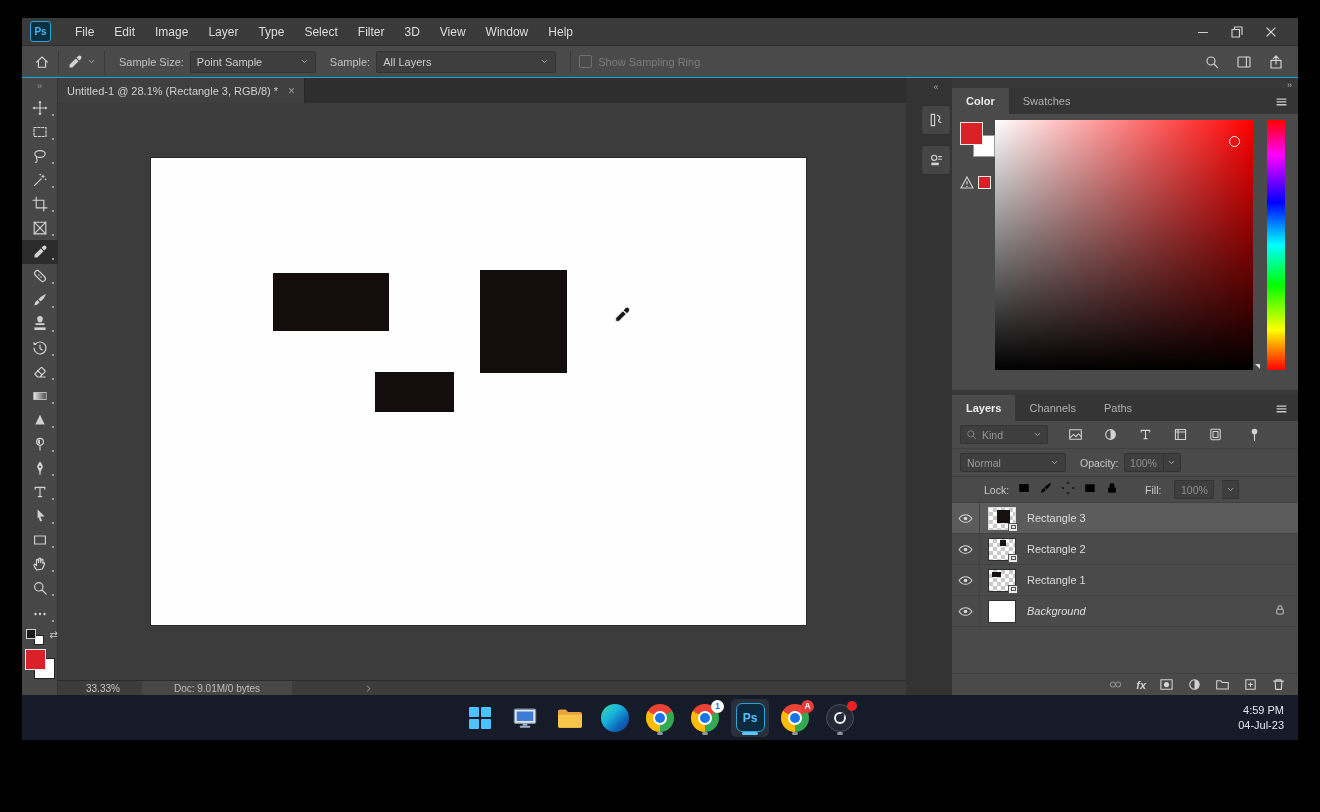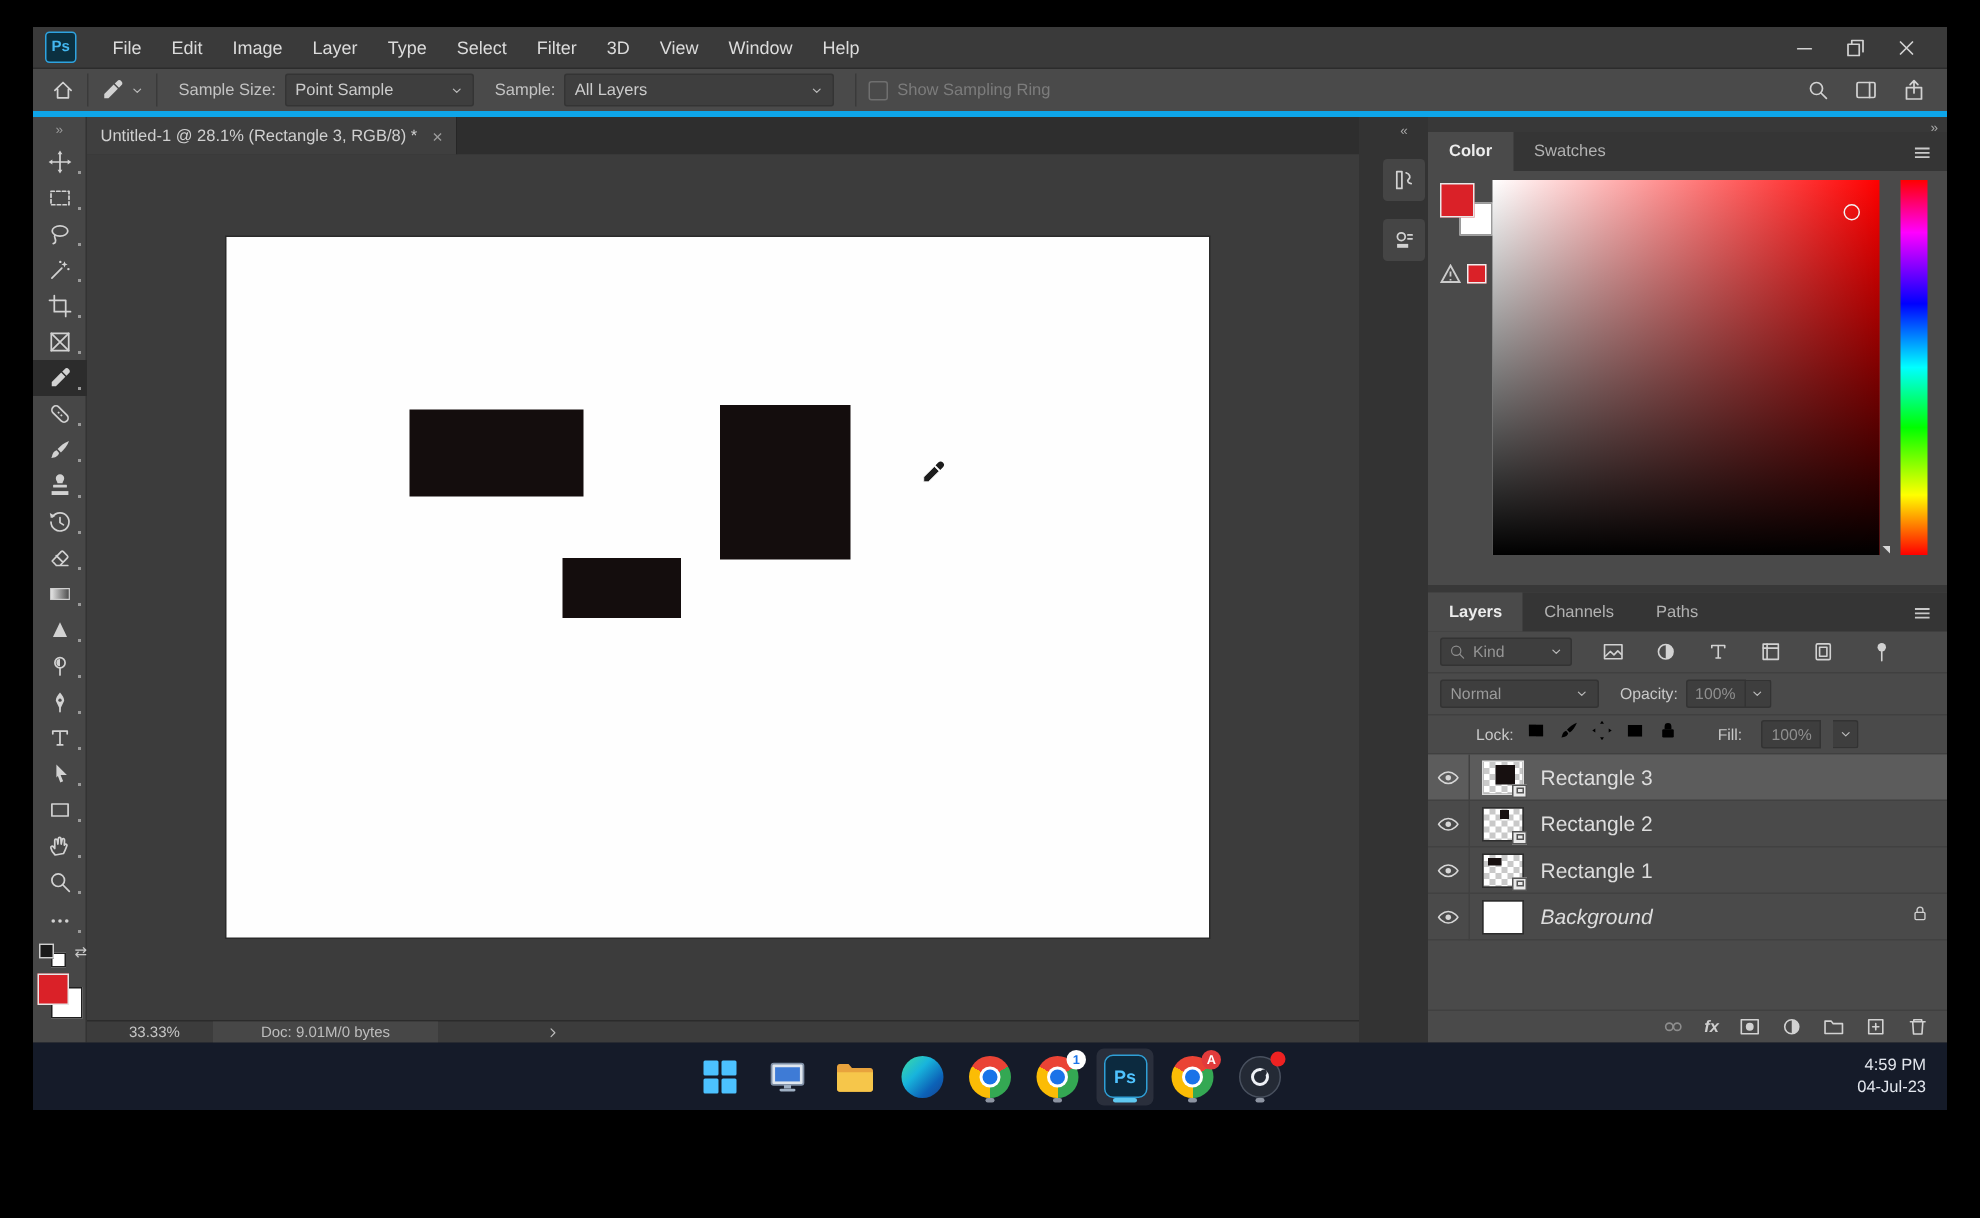--- a/index.html
+++ b/index.html
@@ -19,21 +19,21 @@
   .app-badge{width:19px;height:19px;margin-left:8px;border-radius:3px;background:#0b3040;
     border:1px solid #2ea3e0;color:#44b7f0;font-size:10px;font-weight:bold;
     display:flex;align-items:center;justify-content:center;}
   .menu-items{display:flex;margin-left:14px;}
   .menu-item{color:#dcdcdc;font-size:12px;padding:0 10px;line-height:28px;cursor:default;}
   .win-btns{margin-left:auto;display:flex;align-items:center;margin-right:10px;}
   .win-btn{width:34px;height:24px;display:flex;align-items:center;justify-content:center;}
 
   
   .optionsbar{position:absolute;left:0;top:28px;width:1276px;height:32px;background:#4a4a4a;
-    display:flex;align-items:center;border-bottom:4px solid #0ea5e9;box-sizing:border-box;font-size:11px;}
+    display:flex;align-items:center;border-bottom:1px solid #0ea5e9;box-sizing:border-box;font-size:11px;}
   .ob-sep{width:1px;height:22px;background:#3a3a3a;margin:0 8px;}
   .ob-label{color:#c3c3c3;margin:0 6px;}
   .ob-select{background:#3e3e3e;border:1px solid #343434;border-radius:2px;height:20px;
     display:flex;align-items:center;color:#cccccc;padding:0 6px;gap:8px;}
   .ob-select .val{white-space:nowrap;}
   .chev{width:9px;height:9px;display:block;}
   .chev path{stroke:#bdbdbd;stroke-width:1.4;fill:none;stroke-linecap:round;stroke-linejoin:round;}
   .ob-check{display:flex;align-items:center;gap:6px;color:#7c7c7c;}
   .checkbox{width:11px;height:11px;border:1px solid #6f6f6f;border-radius:2px;background:transparent;}
   .ob-right{margin-left:auto;display:flex;align-items:center;gap:16px;margin-right:14px;}
@@ -135,21 +135,21 @@
   .eye-cell{width:28px;height:31px;display:flex;align-items:center;justify-content:center;border-right:1px solid #414141;box-sizing:border-box;}
   .thumb{width:26px;height:21px;margin-left:9px;position:relative;
     background:conic-gradient(#c9c9c9 25%, #ffffff 0 50%, #c9c9c9 0 75%, #ffffff 0) 0 0/8px 8px;
     outline:1px solid #2d2d2d;}
   .layer-row.sel .thumb{outline:1px solid #dcdcdc;}
   .thumb .blob{position:absolute;background:#171010;}
   .thumb.white{background:#ffffff;}
   .thumb .shape-badge{position:absolute;right:-3px;bottom:-3px;width:10px;height:9px;background:#e9e9e9;
     border:1px solid #555;box-sizing:border-box;}
   .thumb .shape-badge::after{content:"";position:absolute;left:1.5px;top:1.5px;right:1.5px;bottom:1.5px;border:1px solid #555;}
-  .lname{color:#dddddd;font-size:14px;margin-left:12px;}
+  .lname{color:#dddddd;font-size:11px;margin-left:12px;}
   .lname.it{font-style:italic;}
   .row-lock{margin-left:auto;margin-right:12px;}
   .lp-bottom{position:absolute;left:0;bottom:0;width:346px;height:22px;border-top:1px solid #404040;
     display:flex;align-items:center;justify-content:flex-end;gap:13px;padding-right:12px;box-sizing:border-box;}
   .fx-label{color:#cfcfcf;font-size:11px;font-style:italic;font-weight:bold;}
 
   
   .taskbar{position:absolute;left:0;top:677px;width:1276px;height:45px;background:#151b29;
     display:flex;align-items:center;}
   .tb-center{position:absolute;left:50%;transform:translateX(-50%);display:flex;align-items:center;gap:7px;}

